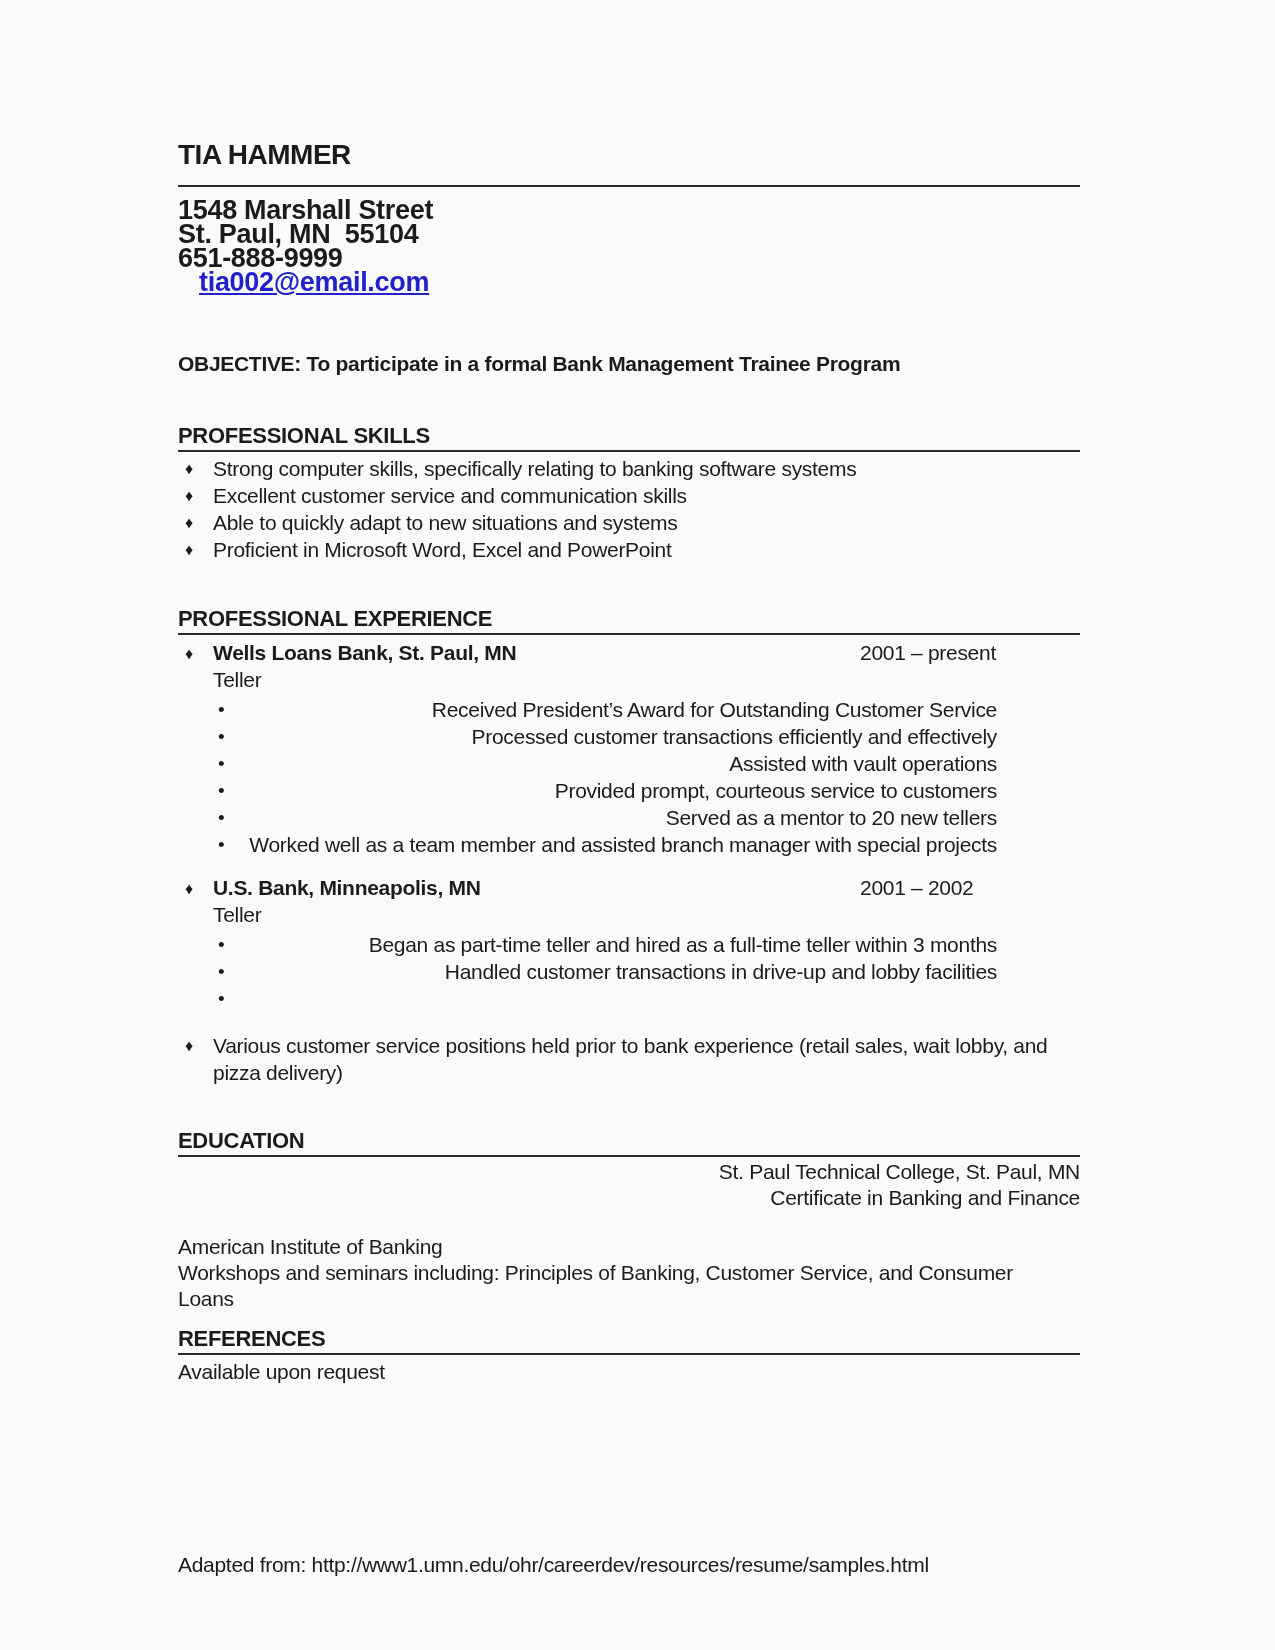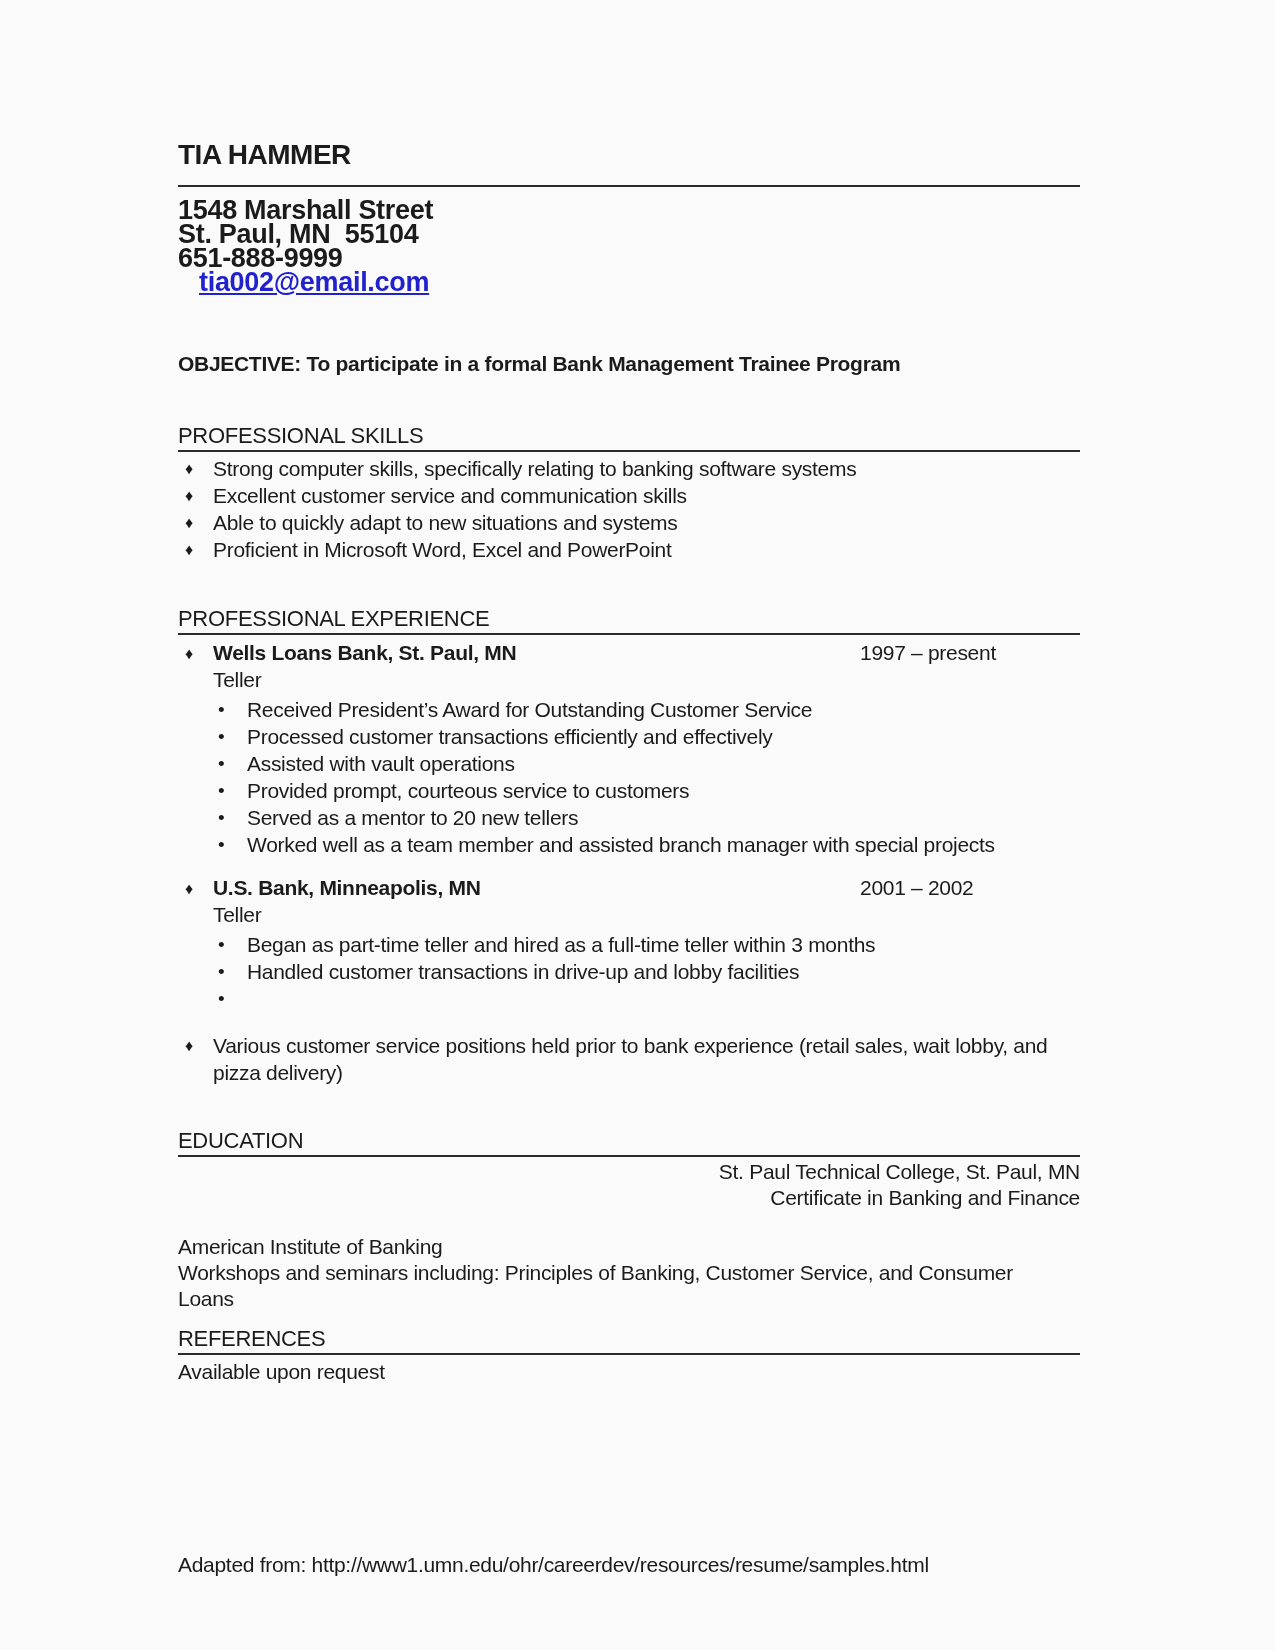--- a/index.html
+++ b/index.html
@@ -42,21 +42,21 @@
     margin-left: 21px;
   }
   .objective {
     margin-top: 57px;
     font-size: 21px;
     font-weight: bold;
     line-height: 26px;
   }
   .section-heading {
     font-size: 22px;
-    font-weight: normal;
+    font-weight: bold;
     line-height: 24px;
     padding-bottom: 2px;
     border-bottom: 2px solid #2b2b2b;
   }
   .mt-skills { margin-top: 47px; }
   .mt-exp { margin-top: 44px; }
   .mt-edu { margin-top: 43px; }
   .mt-ref { margin-top: 15px; }
   .diamond-list { margin-top: 3px; }
   .d-item {
@@ -103,21 +103,21 @@
     font-size: 21px;
     line-height: 27px;
     padding-left: 40px;
   }
   .dot-marker {
     width: 29px;
     flex: 0 0 auto;
     font-size: 19px;
     line-height: 27px;
   }
-  .dot-text { width: 750px; }
+  .dot-text { width: 750px; text-align: right; }
   .additional { margin-top: 20px; }
   .edu-block1 { margin-top: 2px; text-align: right; }
   .edu-block2 { margin-top: 23px; }
   .body-line {
     font-size: 21px;
     line-height: 26px;
   }
   .edu-wrap { width: 860px; }
   .references-text { margin-top: 4px; }
   .footer {
@@ -163,21 +163,21 @@
       <span class="d-text">Proficient in Microsoft Word, Excel and PowerPoint</span>
     </div>
   </div>
 
   <div class="section-heading mt-exp">PROFESSIONAL EXPERIENCE</div>
 
   <div class="job">
     <div class="job-header">
       <span class="d-marker">♦</span>
       <span class="job-company">Wells Loans Bank, St. Paul, MN</span>
-      <span class="job-dates">1997 – present</span>
+      <span class="job-dates">2001 – present</span>
     </div>
     <div class="job-title">Teller</div>
     <div class="dot-list">
       <div class="dot-item">
         <span class="dot-marker">•</span>
         <span class="dot-text">Received President’s Award for Outstanding Customer Service</span>
       </div>
       <div class="dot-item">
         <span class="dot-marker">•</span>
         <span class="dot-text">Processed customer transactions efficiently and effectively</span>

